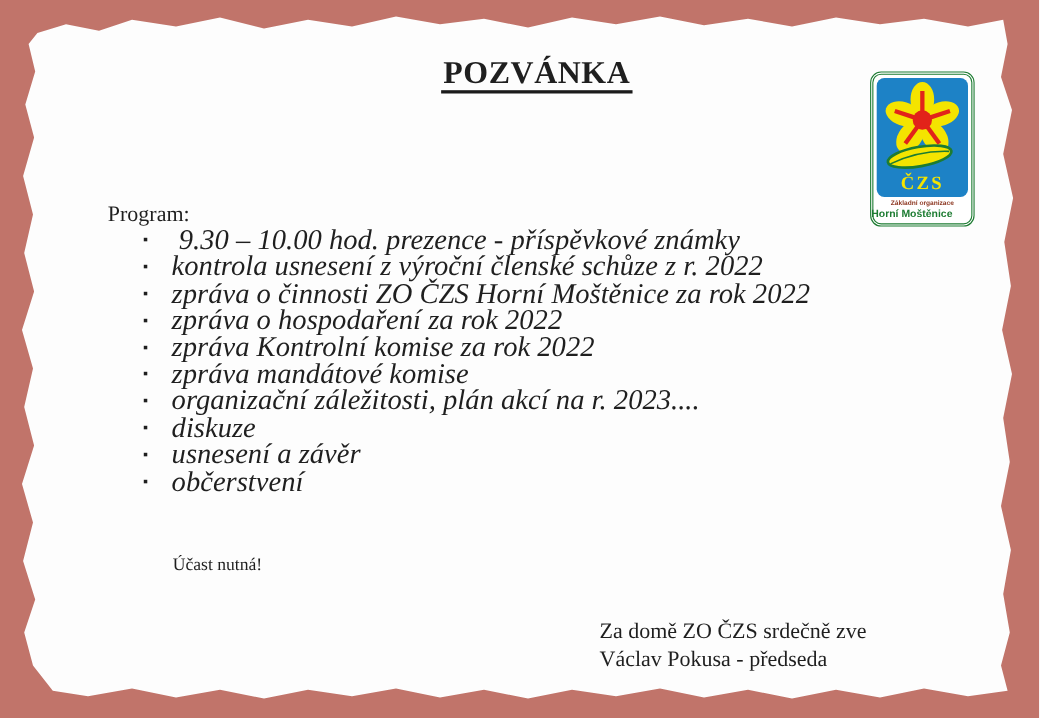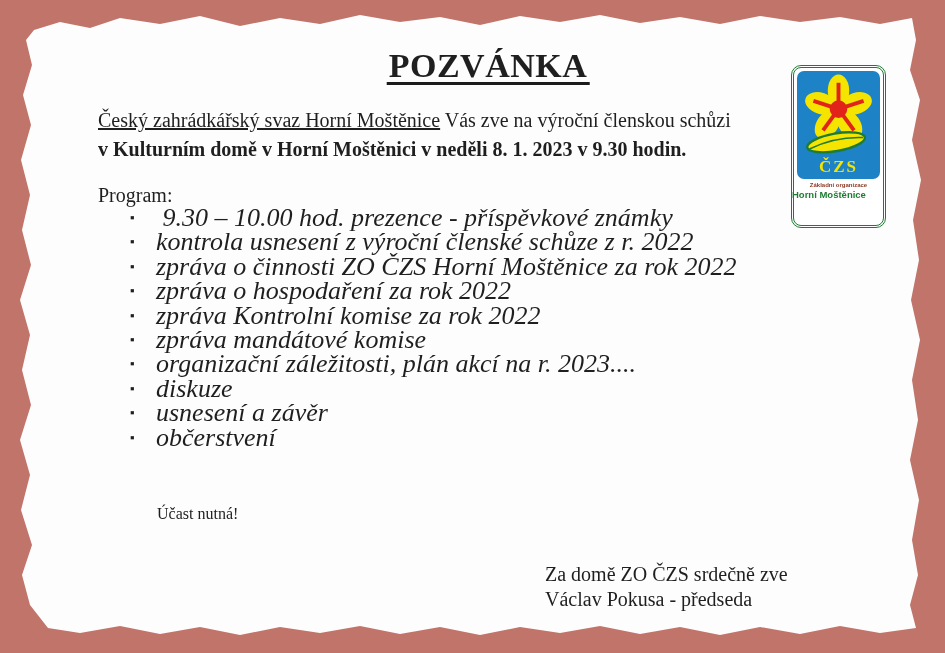--- a/index.html
+++ b/index.html
@@ -1,35 +1,35 @@
 <!DOCTYPE html>
 <html style="--frame: #c1746a; --link: #1616c8; --logo_blue: #1d82c6; --logo_yellow: #f4e400; --logo_green: #1d7c32; --logo_red: #e2231a; --logo_maroon: #8e3a24;"><head>
 <meta charset="utf-8">
 <style>
   html,body{margin:0;padding:0;background:#fff;}
   .page{position:relative;width:945px;height:653px;background:#fdfdfd;overflow:hidden;
         font-family:"Liberation Serif","DejaVu Serif",serif;color:#1f1f1f;}
   .frame{position:absolute;left:0;top:0;pointer-events:none;z-index:5;}
   .frame path{fill:var(--frame,#c1746a);}
   .title{position:absolute;top:51px;left:488px;transform:translateX(-50%);
-         font-size:34px;font-weight:bold;letter-spacing:.5px;line-height:30px;
+         font-size:29px;font-weight:bold;letter-spacing:.5px;line-height:30px;
          border-bottom:3px solid #1b1b1b;padding:0 2px 1px;white-space:nowrap;}
   .intro{position:absolute;left:98px;top:106px;font-size:20px;line-height:28.5px;white-space:nowrap;}
   .intro .org{text-decoration:underline;}
   .intro .bold{font-weight:bold;}
   .program-heading{position:absolute;left:98px;top:184px;font-size:20px;}
   .program-list{position:absolute;left:156px;top:206px;margin:0;padding:0;list-style:none;}
   .program-list li{position:relative;font-size:26px;line-height:24.4px;white-space:pre;font-style:italic;}
   .program-list li::before{content:"▪";position:absolute;left:-26px;top:0;font-size:13px;color:#1f1f1f;}
   .note{position:absolute;left:157px;top:505px;font-size:16px;}
   .website{position:absolute;left:98px;top:565px;font-size:20px;font-weight:bold;
            color:var(--link,#1616c8);text-decoration:underline;}
   .signature{position:absolute;left:545px;top:562px;font-size:20px;line-height:24.5px;}
   
-  .logo-card{position:absolute;left:791px;top:65px;width:95px;height:163px;background:#fff;
+  .logo-card{position:absolute;left:791px;top:65px;width:95px;height:141px;background:#fff;
              border:1px solid var(--logo_green,#1d7c32);border-radius:10px;box-sizing:border-box;z-index:6;}
   .logo-card::before{content:"";position:absolute;inset:1px;border:1px solid var(--logo_green,#1d7c32);
              border-radius:8px;pointer-events:none;}
   .logo-blue{position:absolute;left:5px;top:5px;right:5px;height:108px;
              background:var(--logo_blue,#1d82c6);border-radius:7px;}
   .flower{position:absolute;left:0;top:1px;width:100%;height:84px;}
   .logo-acronym{position:absolute;bottom:2px;left:0;width:100%;text-align:center;
                 color:var(--logo_yellow,#f4e400);font-weight:bold;font-size:17px;letter-spacing:2px;}
   .logo-org{position:absolute;top:116px;left:0;width:100%;text-align:center;font-size:6px;
             font-weight:bold;color:var(--logo_maroon,#8e3a24);
@@ -46,24 +46,20 @@
   <svg class="frame" width="945" height="653" viewBox="0 0 945 653" aria-hidden="true">
     <path fill-rule="evenodd" d="M0 0H945V653H0Z
       M34 30L60 22L90 28L120 18L160 24L200 16L240 26L280 18L320 24L360 15L400 22L440 17L480 25L520 16L560 22L600 15L640 23L680 17L720 24L760 16L800 22L840 17L880 24L912 18
       L916 40L910 70L920 100L912 140L921 180L913 220L919 260L911 300L920 340L912 380L918 420L910 460L919 500L912 540L918 575L910 605L916 628
       L880 633L840 626L800 634L760 627L720 635L680 627L640 634L600 626L560 633L520 627L480 635L440 627L400 634L360 626L320 633L280 627L240 635L200 627L160 634L120 626L80 633L48 628
       L30 605L22 575L32 545L21 510L30 475L20 440L31 405L22 370L30 335L20 300L31 265L22 230L30 195L21 160L31 125L23 95L32 65L26 40Z"></path>
   </svg>
 
   <div class="title">POZVÁNKA</div>
 
-  <div class="intro">
-    <span class="org">Český zahrádkářský svaz Horní Moštěnice</span><span> Vás zve na výroční členskou schůzi</span><br>
-    <span class="bold">v Kulturním domě v Horní Moštěnici v neděli 8. 1. 2023 v 9.30 hodin.</span>
-  </div>
 
   <div class="program-heading">Program:</div>
 
   <ul class="program-list">
     <li> 9.30 – 10.00 hod. prezence - příspěvkové známky</li>
     <li>kontrola usnesení z výroční členské schůze z r. 2022</li>
     <li>zpráva o činnosti ZO ČZS Horní Moštěnice za rok 2022</li>
     <li>zpráva o hospodaření za rok 2022</li>
     <li>zpráva Kontrolní komise za rok 2022</li>
     <li>zpráva mandátové komise</li>

